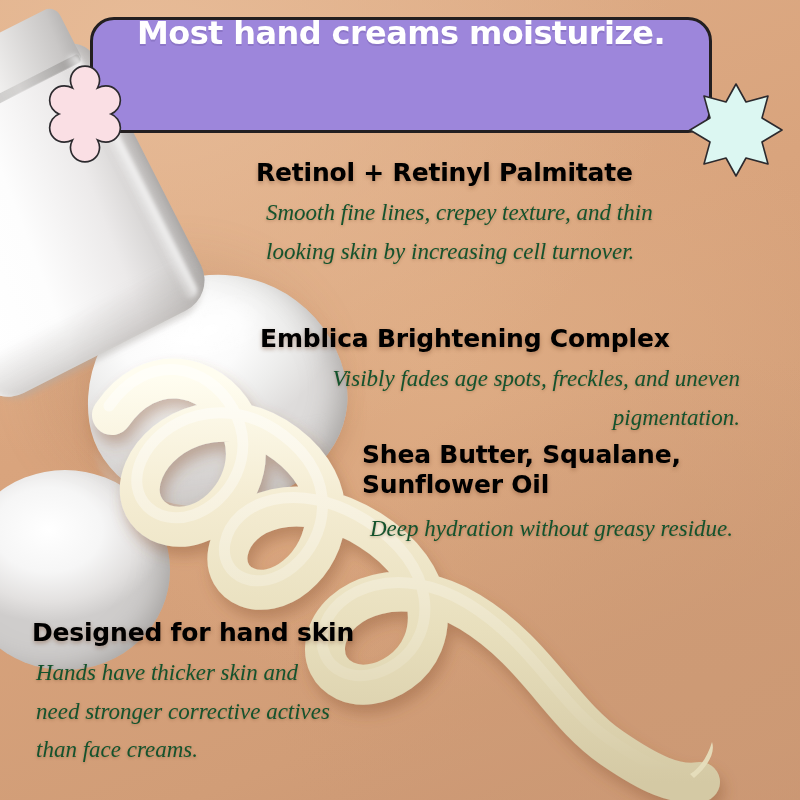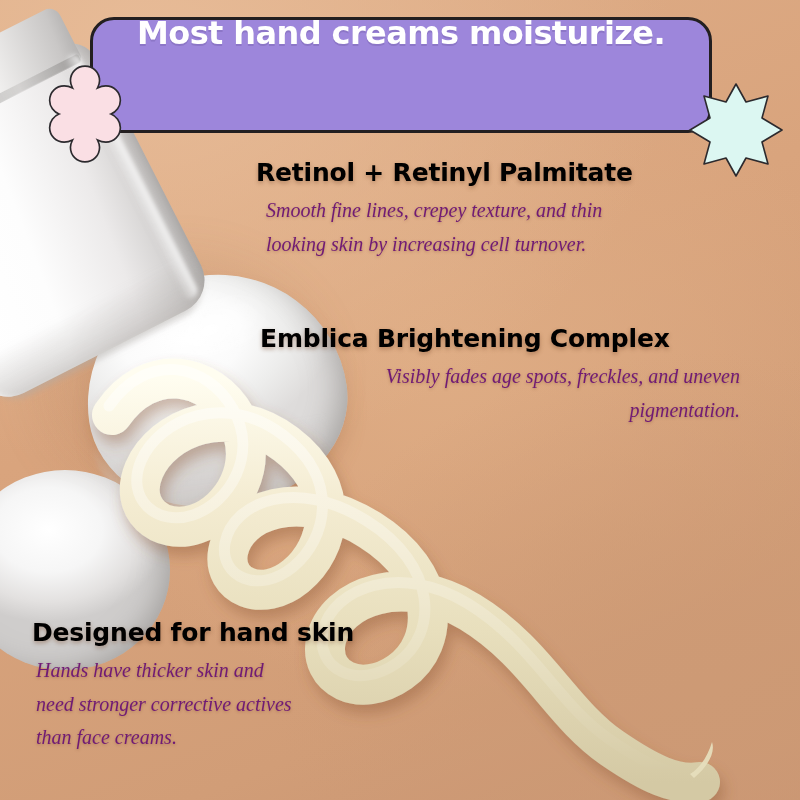--- a/index.html
+++ b/index.html
@@ -192,23 +192,23 @@
     font-size: 25px;
     line-height: 1.2;
     letter-spacing: -0.2px;
     color: #000000;
     text-shadow: 0 2px 4px rgba(120,72,42,0.45);
     margin: 0 0 6px 0;
   }
   .b-body {
     font-family: "Liberation Serif", serif;
     font-style: italic;
-    font-size: 20px;
+    font-size: 23px;
     line-height: 1.68;
-    color: #701a75;
+    color: #14532d;
     text-shadow: 0 1px 3px rgba(120,72,42,0.40);
     margin: 0;
   }
 
   
   #block-retinol   { left: 256px; top: 158px;  width: 470px; }
   #block-retinol .b-body { padding-left: 10px; }
 
   #block-emblica   { left: 260px; top: 313px;  width: 480px; margin-top: 11px; }
   #block-emblica .b-body { padding-left: 10px; text-align: right; }
@@ -325,20 +325,29 @@
   </div>
 
   <div class="block" id="block-emblica">
     <div class="b-head">Emblica Brightening Complex</div>
     <div class="b-body">
       <div>Visibly fades age spots, freckles, and uneven</div>
       <div>pigmentation.</div>
     </div>
   </div>
 
+  <div class="block" id="block-shea">
+    <div class="b-head">
+      <div>Shea Butter, Squalane,</div>
+      <div>Sunflower Oil</div>
+    </div>
+    <div class="b-body">
+      <div>Deep hydration without  greasy residue.</div>
+    </div>
+  </div>
 
   <div class="block" id="block-hands">
     <div class="b-head">Designed for hand skin</div>
     <div class="b-body">
       <div> Hands have thicker skin and</div>
       <div>need stronger corrective actives</div>
       <div>than face creams.</div>
     </div>
   </div>
 

